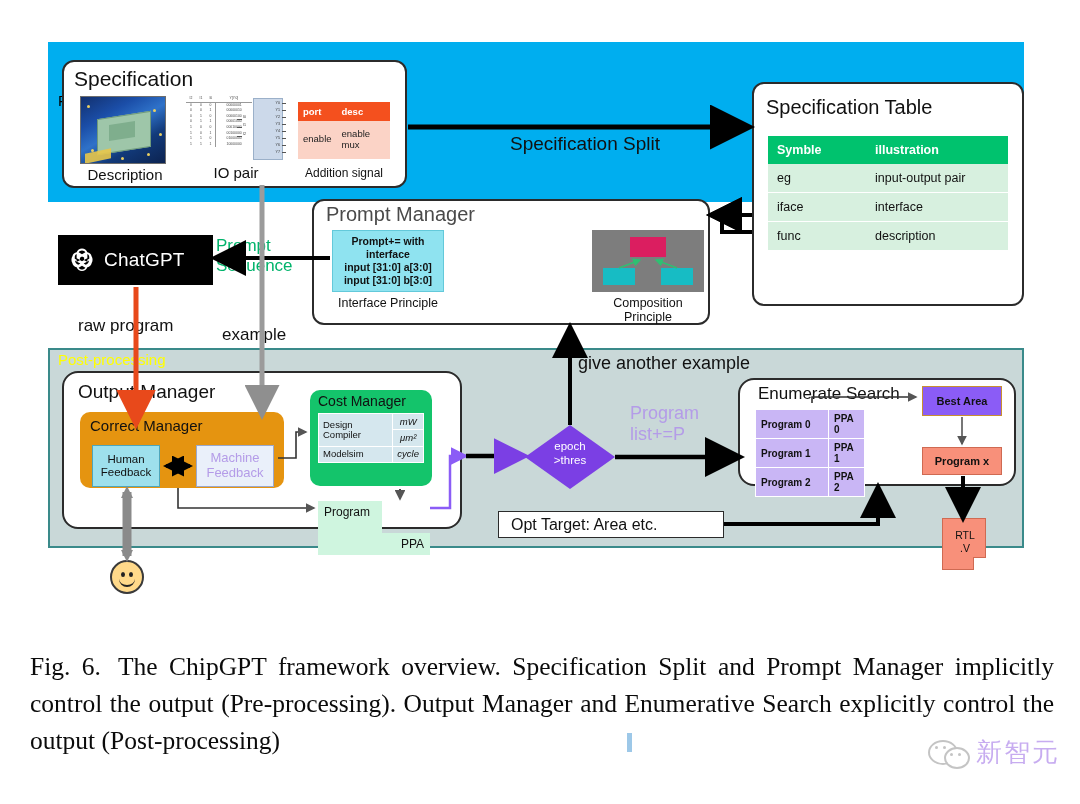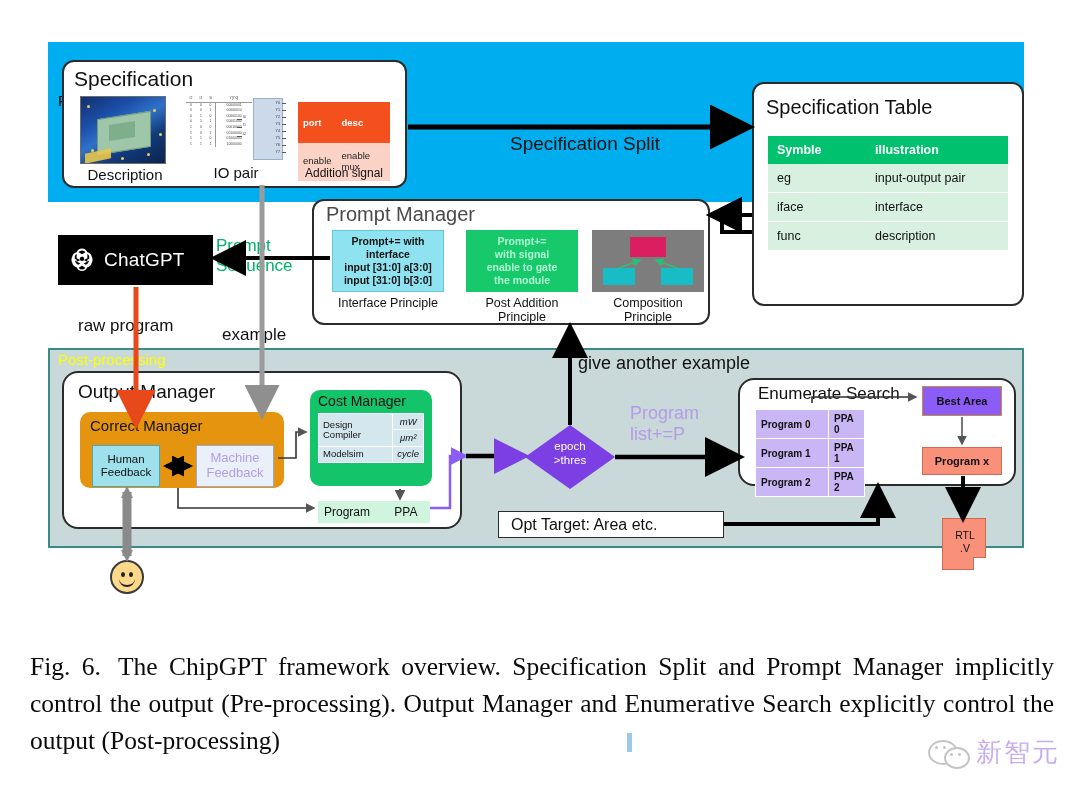--- a/index.html
+++ b/index.html
@@ -36,21 +36,21 @@
   #io-table td.yv{border-left:.4px solid #999;}
   #io-pin{left:253px;top:98px;width:30px;height:62px;background:#ccd9ea;border:.5px solid #9bb0c9;}
   #io-pin .p{position:absolute;right:2px;font-size:3.6px;color:#333;}
   #io-pin .lead{position:absolute;right:-4px;width:4px;height:.5px;background:#555;}
   #io-in{left:237px;top:113px;width:16px;font-size:3.6px;color:#333;}
   #io-in div{position:relative;padding-left:6px;line-height:2.3;}
   #io-in div:before{content:"";position:absolute;left:0;top:6px;width:5px;height:.5px;background:#555;}
   #io-lbl{left:186px;top:164px;width:100px;text-align:center;font-size:15px;color:#111;}
 
   #add-tbl{left:298px;top:102px;width:92px;font-size:9px;border-collapse:collapse;}
-  #add-tbl th{background:#F4501E;color:#fff;font-weight:700;padding:15px 5px;text-align:left;font-size:9.5px;}
+  #add-tbl th{background:#F4501E;color:#fff;font-weight:700;padding:4px 5px;text-align:left;font-size:9.5px;}
   #add-tbl td{background:#FBD3C6;color:#222;padding:8px 5px;text-align:left;font-size:9.5px;line-height:1.15;}
   #add-lbl{left:288px;top:166px;width:112px;text-align:center;font-size:12px;color:#111;}
   #split-lbl{left:480px;top:133px;width:210px;text-align:center;font-size:19px;color:#111;}
 
   
   #spec-table-card{left:752px;top:82px;width:272px;height:224px;background:#fff;
                    border:2px solid #2b2b2b;border-radius:12px;}
   #spec-table-title{left:766px;top:96px;font-size:20px;color:#111;}
   #spec-table{left:768px;top:136px;width:240px;border-collapse:collapse;font-size:12.5px;}
   #spec-table th{background:#00C26E;color:#fff;font-weight:700;text-align:left;padding:7px 9px;font-size:12.5px;}
@@ -96,21 +96,21 @@
           display:flex;align-items:center;justify-content:center;text-align:center;font-size:13px;line-height:1.15;color:#B49CE8;}
 
   #cost-box{left:310px;top:390px;width:122px;height:96px;background:#14C46B;border-radius:10px;}
   #cost-title{left:318px;top:393px;font-size:14px;color:#111;}
   #cost-tbl{left:318px;top:413px;width:106px;border-collapse:collapse;font-size:9.5px;}
   #cost-tbl td{background:#D5E7EE;color:#111;padding:2.5px 4px;border:1px solid #ffffff;line-height:1.1;}
   #cost-tbl td.unit{text-align:center;font-style:italic;}
 
   #prog-ppa{left:318px;top:501px;width:112px;display:flex;font-size:12px;}
   #prog-ppa .c{background:#CFF5DF;padding:3px 5px;color:#111;border:1px solid #cff5df;}
-  #prog-ppa .c1{width:66px;} #prog-ppa .c2{width:46px;text-align:center;}
+  #prog-ppa .c1{width:66px;} #prog-ppa .c2{width:46px;text-align:right;margin-top:32px;}
 
   #smiley{left:110px;top:560px;width:34px;height:34px;border-radius:50%;background:#FFD98A;border:2px solid #3a3a3a;}
   #smiley .e{position:absolute;width:4px;height:5px;background:#222;border-radius:50%;top:10px;}
   #smiley .e1{left:9px;} #smiley .e2{right:9px;}
   #smiley .m{position:absolute;left:7px;top:14px;width:16px;height:9px;border-bottom:2px solid #222;border-radius:0 0 16px 16px;}
 
   
   #epoch{left:525px;top:425px;width:90px;height:64px;}
   #epoch .d{position:absolute;left:0;top:0;width:90px;height:64px;background:#7B3FE4;
             clip-path:polygon(50% 0,100% 50%,50% 100%,0 50%);}
@@ -313,31 +313,20 @@
       <span>
         <span>Prompt+= with</span><br>
         <span>interface</span><br>
         <span>input [31:0] a[3:0]</span><br>
         <span>input [31:0] b[3:0]</span>
       </span>
     </div>
     <div class="pm-cap">Interface Principle</div>
   </div>
 
-  <div class="pm-col" id="pm2">
-    <div class="pm-box">
-      <span>
-        <span>Prompt+=</span><br>
-        <span>with signal</span><br>
-        <span>enable to gate</span><br>
-        <span>the module</span>
-      </span>
-    </div>
-    <div class="pm-cap">Post Addition Principle</div>
-  </div>
 
   <div class="pm-col" id="pm3">
     <div class="pm-box">
       <div class="node-top"></div>
       <div class="node-l"></div>
       <div class="node-r"></div>
       <svg width="112" height="62" style="position:absolute;left:0;top:0">
         <defs>
             <marker id="gm" markerWidth="6" markerHeight="6" refX="5" refY="3" orient="auto">
           <path d="M0,0 L6,3 L0,6 z" fill="#2fbf72"></path>

